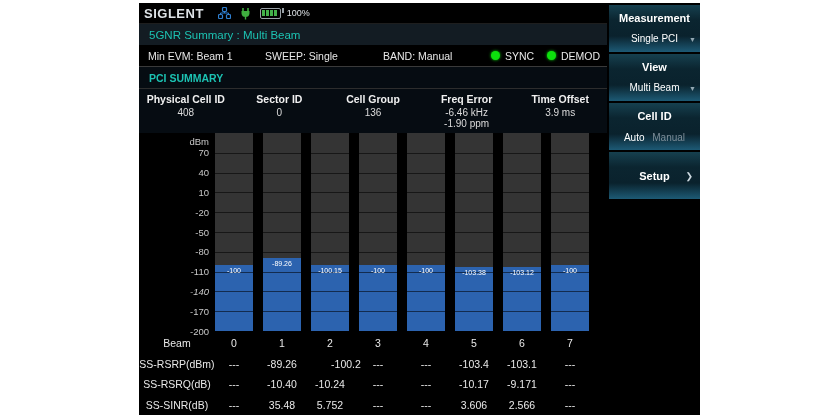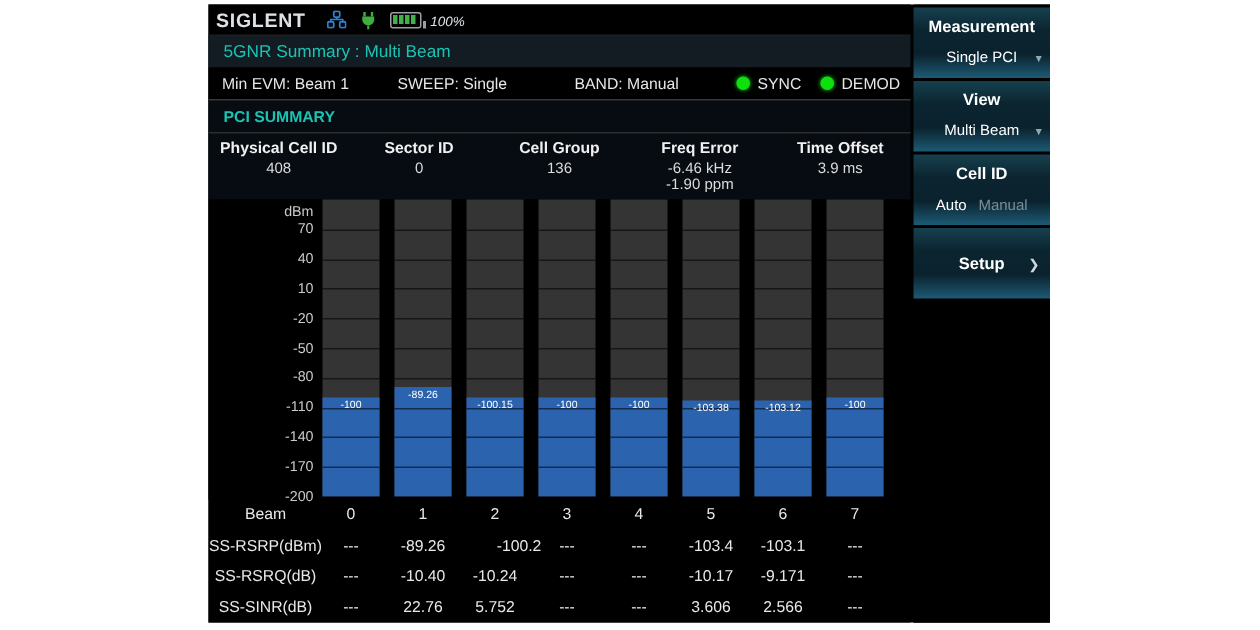--- a/index.html
+++ b/index.html
@@ -7,21 +7,21 @@
   .stage { position:relative; width:840px; height:420px; background:#ffffff; overflow:hidden; }
   .screen { position:absolute; left:139px; top:3px; width:561px; height:412px; display:flex; background:#000; }
   .main { position:relative; width:468px; height:412px; background:#000; display:flex; flex-direction:column; }
 
   
   .topbar { height:21px; display:flex; align-items:center; padding-left:5px; border-bottom:1px solid #1e1e1e; }
   .brand { color:#dde2e6; font-weight:bold; font-size:13px; letter-spacing:.5px; }
   .tb-icon { display:flex; align-items:center; }
   .lan { margin-left:14px; }
   .plug { margin-left:9px; }
-  .bat { margin-left:9px; display:flex; align-items:flex-end;font-style:italic; }
+  .bat { margin-left:9px; display:flex; align-items:flex-start; }
   .bat-body { width:21px; height:11px; border:1px solid #98a0a6; border-radius:2px; display:flex; gap:1px; padding:1px; align-items:center; }
   .bat-cell { width:3px; height:6px; background:#43b049; }
   .bat-tip { width:2px; height:5px; background:#98a0a6; margin-left:1px; }
   .bat-pct { color:#dde2e6; font-size:9px; margin-left:3px; }
 
   
   .titlebar { height:21px; background:#131c23; display:flex; align-items:center; padding-left:10px; }
   .title { color:#1cc2b2; font-size:11.5px; }
 
   
@@ -162,21 +162,21 @@
       <div class="chart">
         <div style="position:absolute;inset:0;">
             <div class="tick-label" style="top: 3.3px;">dBm</div>
             <div class="tick-label" style="top: 14.3px;">70</div>
             <div class="tick-label" style="top: 34.1px;">40</div>
             <div class="tick-label" style="top: 53.9px;">10</div>
             <div class="tick-label" style="top: 73.7px;">-20</div>
             <div class="tick-label" style="top: 93.5px;">-50</div>
             <div class="tick-label" style="top: 113.3px;">-80</div>
             <div class="tick-label" style="top: 133.1px;">-110</div>
-            <div class="tick-label" style="top: 152.9px;">-140</div>
+            <div class="tick-label" style="top: 152.9px; font-style: italic;">-140</div>
             <div class="tick-label" style="top: 172.7px;">-170</div>
             <div class="tick-label" style="top: 192.5px;">-200</div>
             <div class="strip" style="left: 76px; height: 198px; background: rgb(52, 52, 52);">
               <div class="bar" style="top: 132px; height: 66px; background: rgb(44, 99, 175);"></div>
               <div class="gridline" style="top: 19.8px;"></div>
               <div class="gridline" style="top: 39.6px;"></div>
               <div class="gridline" style="top: 59.4px;"></div>
               <div class="gridline" style="top: 79.2px;"></div>
               <div class="gridline" style="top: 99px;"></div>
               <div class="gridline" style="top: 118.8px;"></div>
@@ -317,21 +317,21 @@
             <div class="cell" style="left: 172px; width: 38px;">-10.24</div>
             <div class="cell" style="left: 220px; width: 38px;">---</div>
             <div class="cell" style="left: 268px; width: 38px;">---</div>
             <div class="cell" style="left: 316px; width: 38px;">-10.17</div>
             <div class="cell" style="left: 364px; width: 38px;">-9.171</div>
             <div class="cell" style="left: 412px; width: 38px;">---</div>
           </div>
           <div class="trow">
             <div class="cell cell-label">SS-SINR(dB)</div>
             <div class="cell" style="left: 76px; width: 38px;">---</div>
-            <div class="cell" style="left: 124px; width: 38px;">22.76</div>
+            <div class="cell" style="left: 124px; width: 38px;">35.48</div>
             <div class="cell" style="left: 172px; width: 38px;">5.752</div>
             <div class="cell" style="left: 220px; width: 38px;">---</div>
             <div class="cell" style="left: 268px; width: 38px;">---</div>
             <div class="cell" style="left: 316px; width: 38px;">3.606</div>
             <div class="cell" style="left: 364px; width: 38px;">2.566</div>
             <div class="cell" style="left: 412px; width: 38px;">---</div>
           </div>
         </div>
     </div>
 

